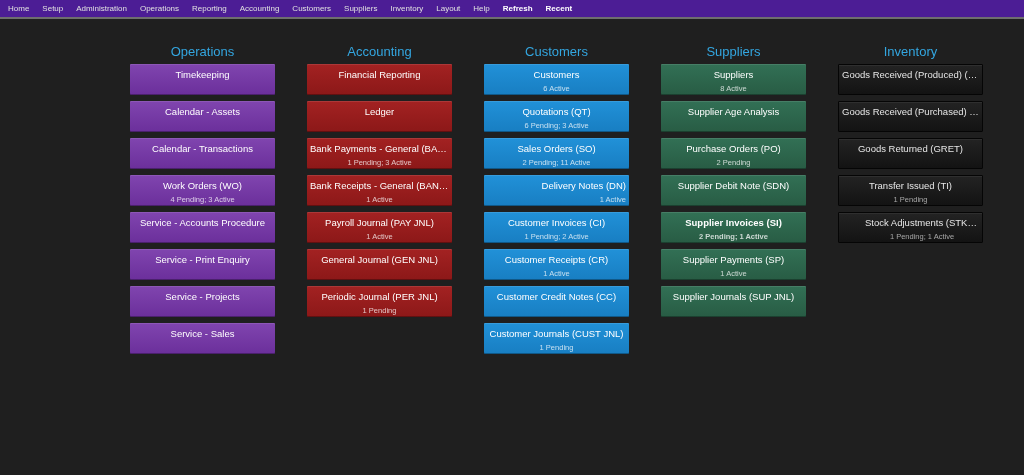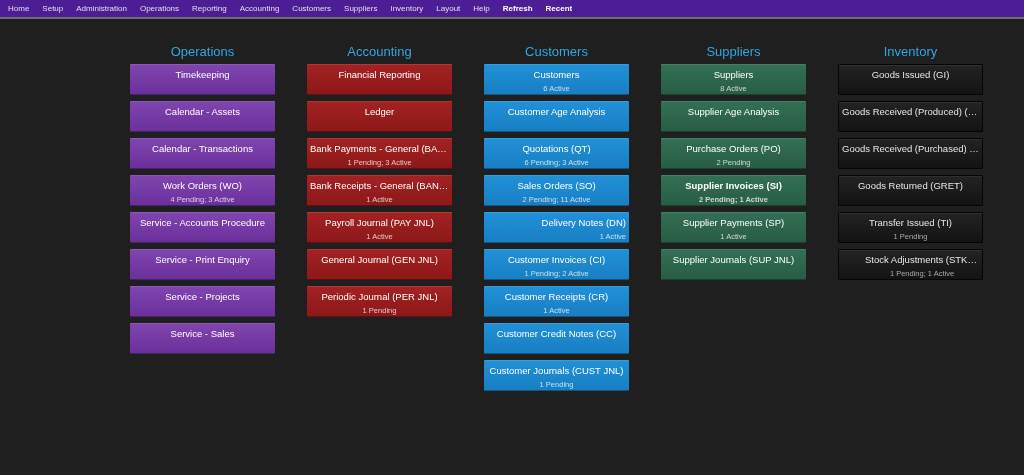--- a/index.html
+++ b/index.html
@@ -171,24 +171,20 @@
       </div>
   </div>
     <div class="column">
     <div class="col-title" style="color: rgb(51, 166, 224);">Customers</div>
     <div class="col-buttons">
         <div class="tile theme-blue" style="background-image: linear-gradient(rgb(33, 145, 216), rgb(24, 126, 194));">
     <div class="tile-label">Customers</div>
     <div class="tile-sub">6 Active</div>
   </div>
         <div class="tile theme-blue" style="background-image: linear-gradient(rgb(33, 145, 216), rgb(24, 126, 194));">
-    <div class="tile-label">Customer Age Analysis</div>
-
-  </div>
-        <div class="tile theme-blue" style="background-image: linear-gradient(rgb(33, 145, 216), rgb(24, 126, 194));">
     <div class="tile-label">Quotations (QT)</div>
     <div class="tile-sub">6 Pending; 3 Active</div>
   </div>
         <div class="tile theme-blue" style="background-image: linear-gradient(rgb(33, 145, 216), rgb(24, 126, 194));">
     <div class="tile-label">Sales Orders (SO)</div>
     <div class="tile-sub">2 Pending; 11 Active</div>
   </div>
         <div class="tile theme-blue" style="background-image: linear-gradient(rgb(33, 145, 216), rgb(24, 126, 194)); text-align: right;">
     <div class="tile-label">Delivery Notes (DN)</div>
     <div class="tile-sub">1 Active</div>
@@ -218,43 +214,43 @@
     <div class="tile-label">Suppliers</div>
     <div class="tile-sub">8 Active</div>
   </div>
         <div class="tile theme-green" style="background-image: linear-gradient(rgb(50, 112, 85), rgb(40, 92, 68));">
     <div class="tile-label">Supplier Age Analysis</div>
 
   </div>
         <div class="tile theme-green" style="background-image: linear-gradient(rgb(50, 112, 85), rgb(40, 92, 68));">
     <div class="tile-label">Purchase Orders (PO)</div>
     <div class="tile-sub">2 Pending</div>
+  </div>
+        <div class="tile theme-green" style="background-image: linear-gradient(rgb(50, 112, 85), rgb(40, 92, 68));">
+    <div class="tile-label">Supplier Debit Note (SDN)</div>
+
   </div>
         <div class="tile theme-green" style="background-image: linear-gradient(rgb(50, 112, 85), rgb(40, 92, 68)); font-weight: bold;">
     <div class="tile-label">Supplier Invoices (SI)</div>
     <div class="tile-sub">2 Pending; 1 Active</div>
   </div>
         <div class="tile theme-green" style="background-image: linear-gradient(rgb(50, 112, 85), rgb(40, 92, 68));">
     <div class="tile-label">Supplier Payments (SP)</div>
     <div class="tile-sub">1 Active</div>
   </div>
         <div class="tile theme-green" style="background-image: linear-gradient(rgb(50, 112, 85), rgb(40, 92, 68));">
     <div class="tile-label">Supplier Journals (SUP JNL)</div>
 
   </div>
       </div>
   </div>
     <div class="column">
     <div class="col-title" style="color: rgb(51, 166, 224);">Inventory</div>
     <div class="col-buttons">
         <div class="tile theme-dark" style="background-image: linear-gradient(rgb(35, 35, 35), rgb(19, 19, 19));">
-    <div class="tile-label">Goods Issued (GI)</div>
-
-  </div>
-        <div class="tile theme-dark" style="background-image: linear-gradient(rgb(35, 35, 35), rgb(19, 19, 19));">
     <div class="tile-label">Goods Received (Produced) (GR-...</div>
 
   </div>
         <div class="tile theme-dark" style="background-image: linear-gradient(rgb(35, 35, 35), rgb(19, 19, 19));">
     <div class="tile-label">Goods Received (Purchased) (GR...</div>
 
   </div>
         <div class="tile theme-dark" style="background-image: linear-gradient(rgb(35, 35, 35), rgb(19, 19, 19));">
     <div class="tile-label">Goods Returned (GRET)</div>
 

